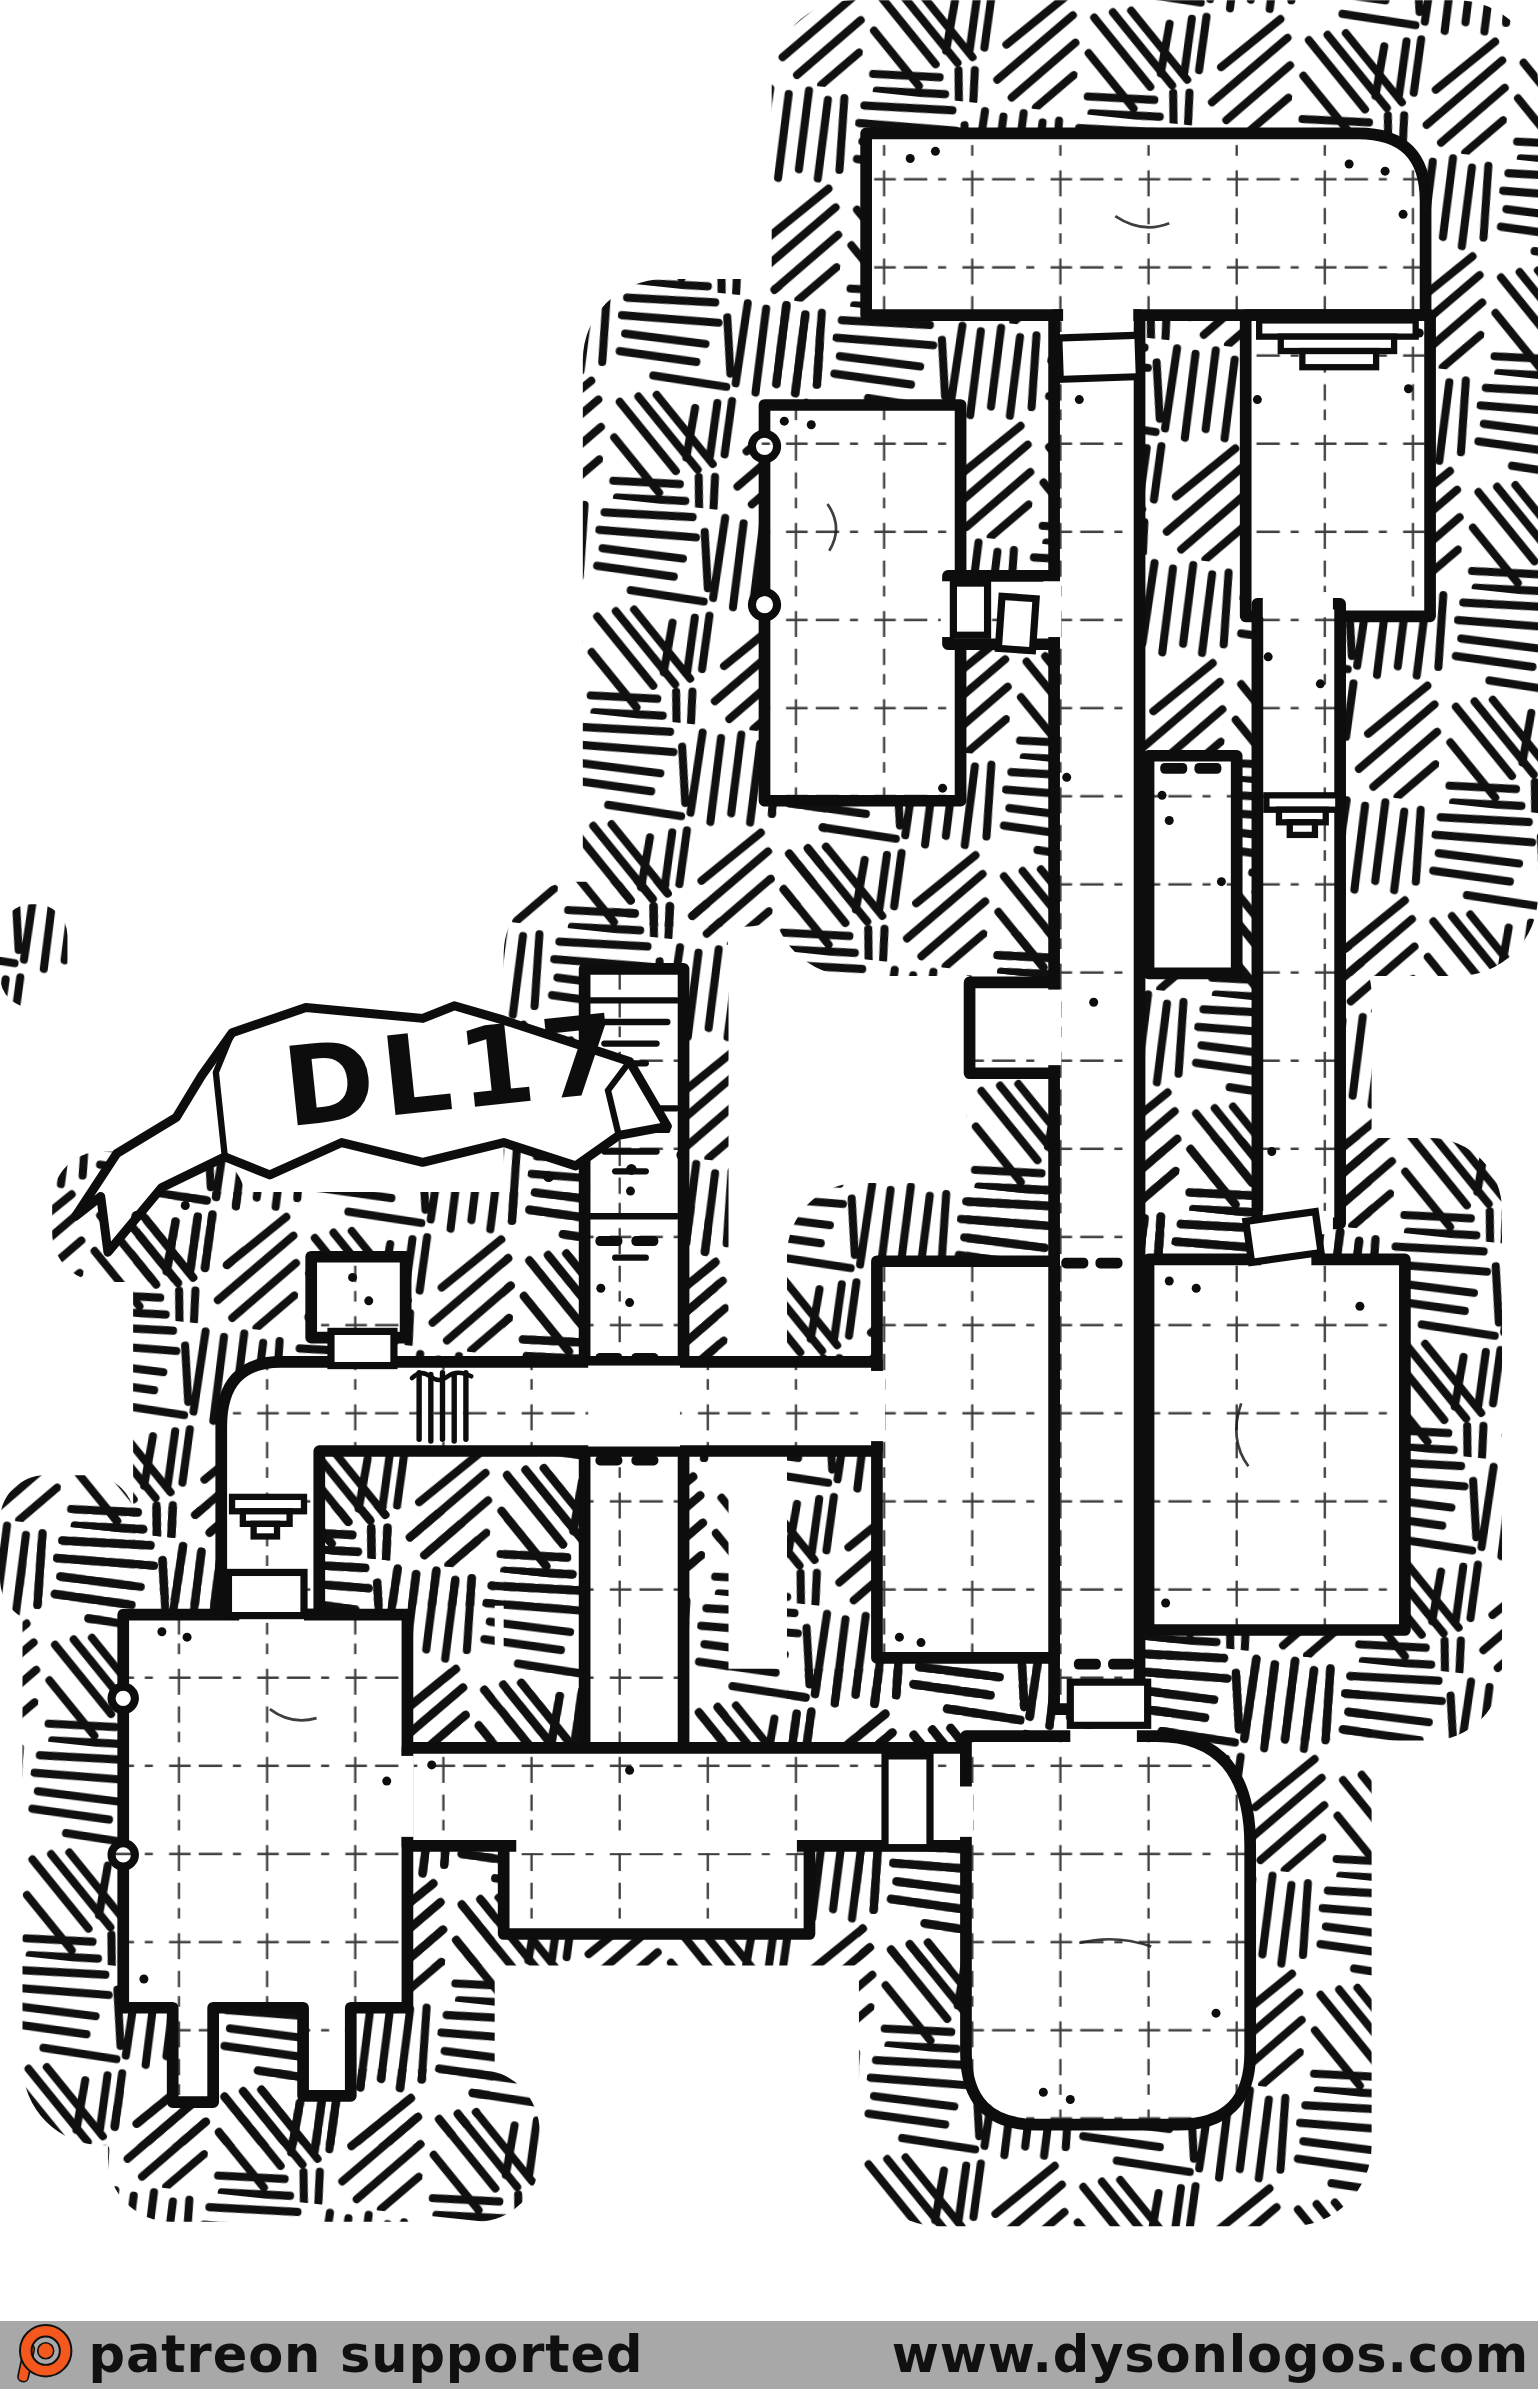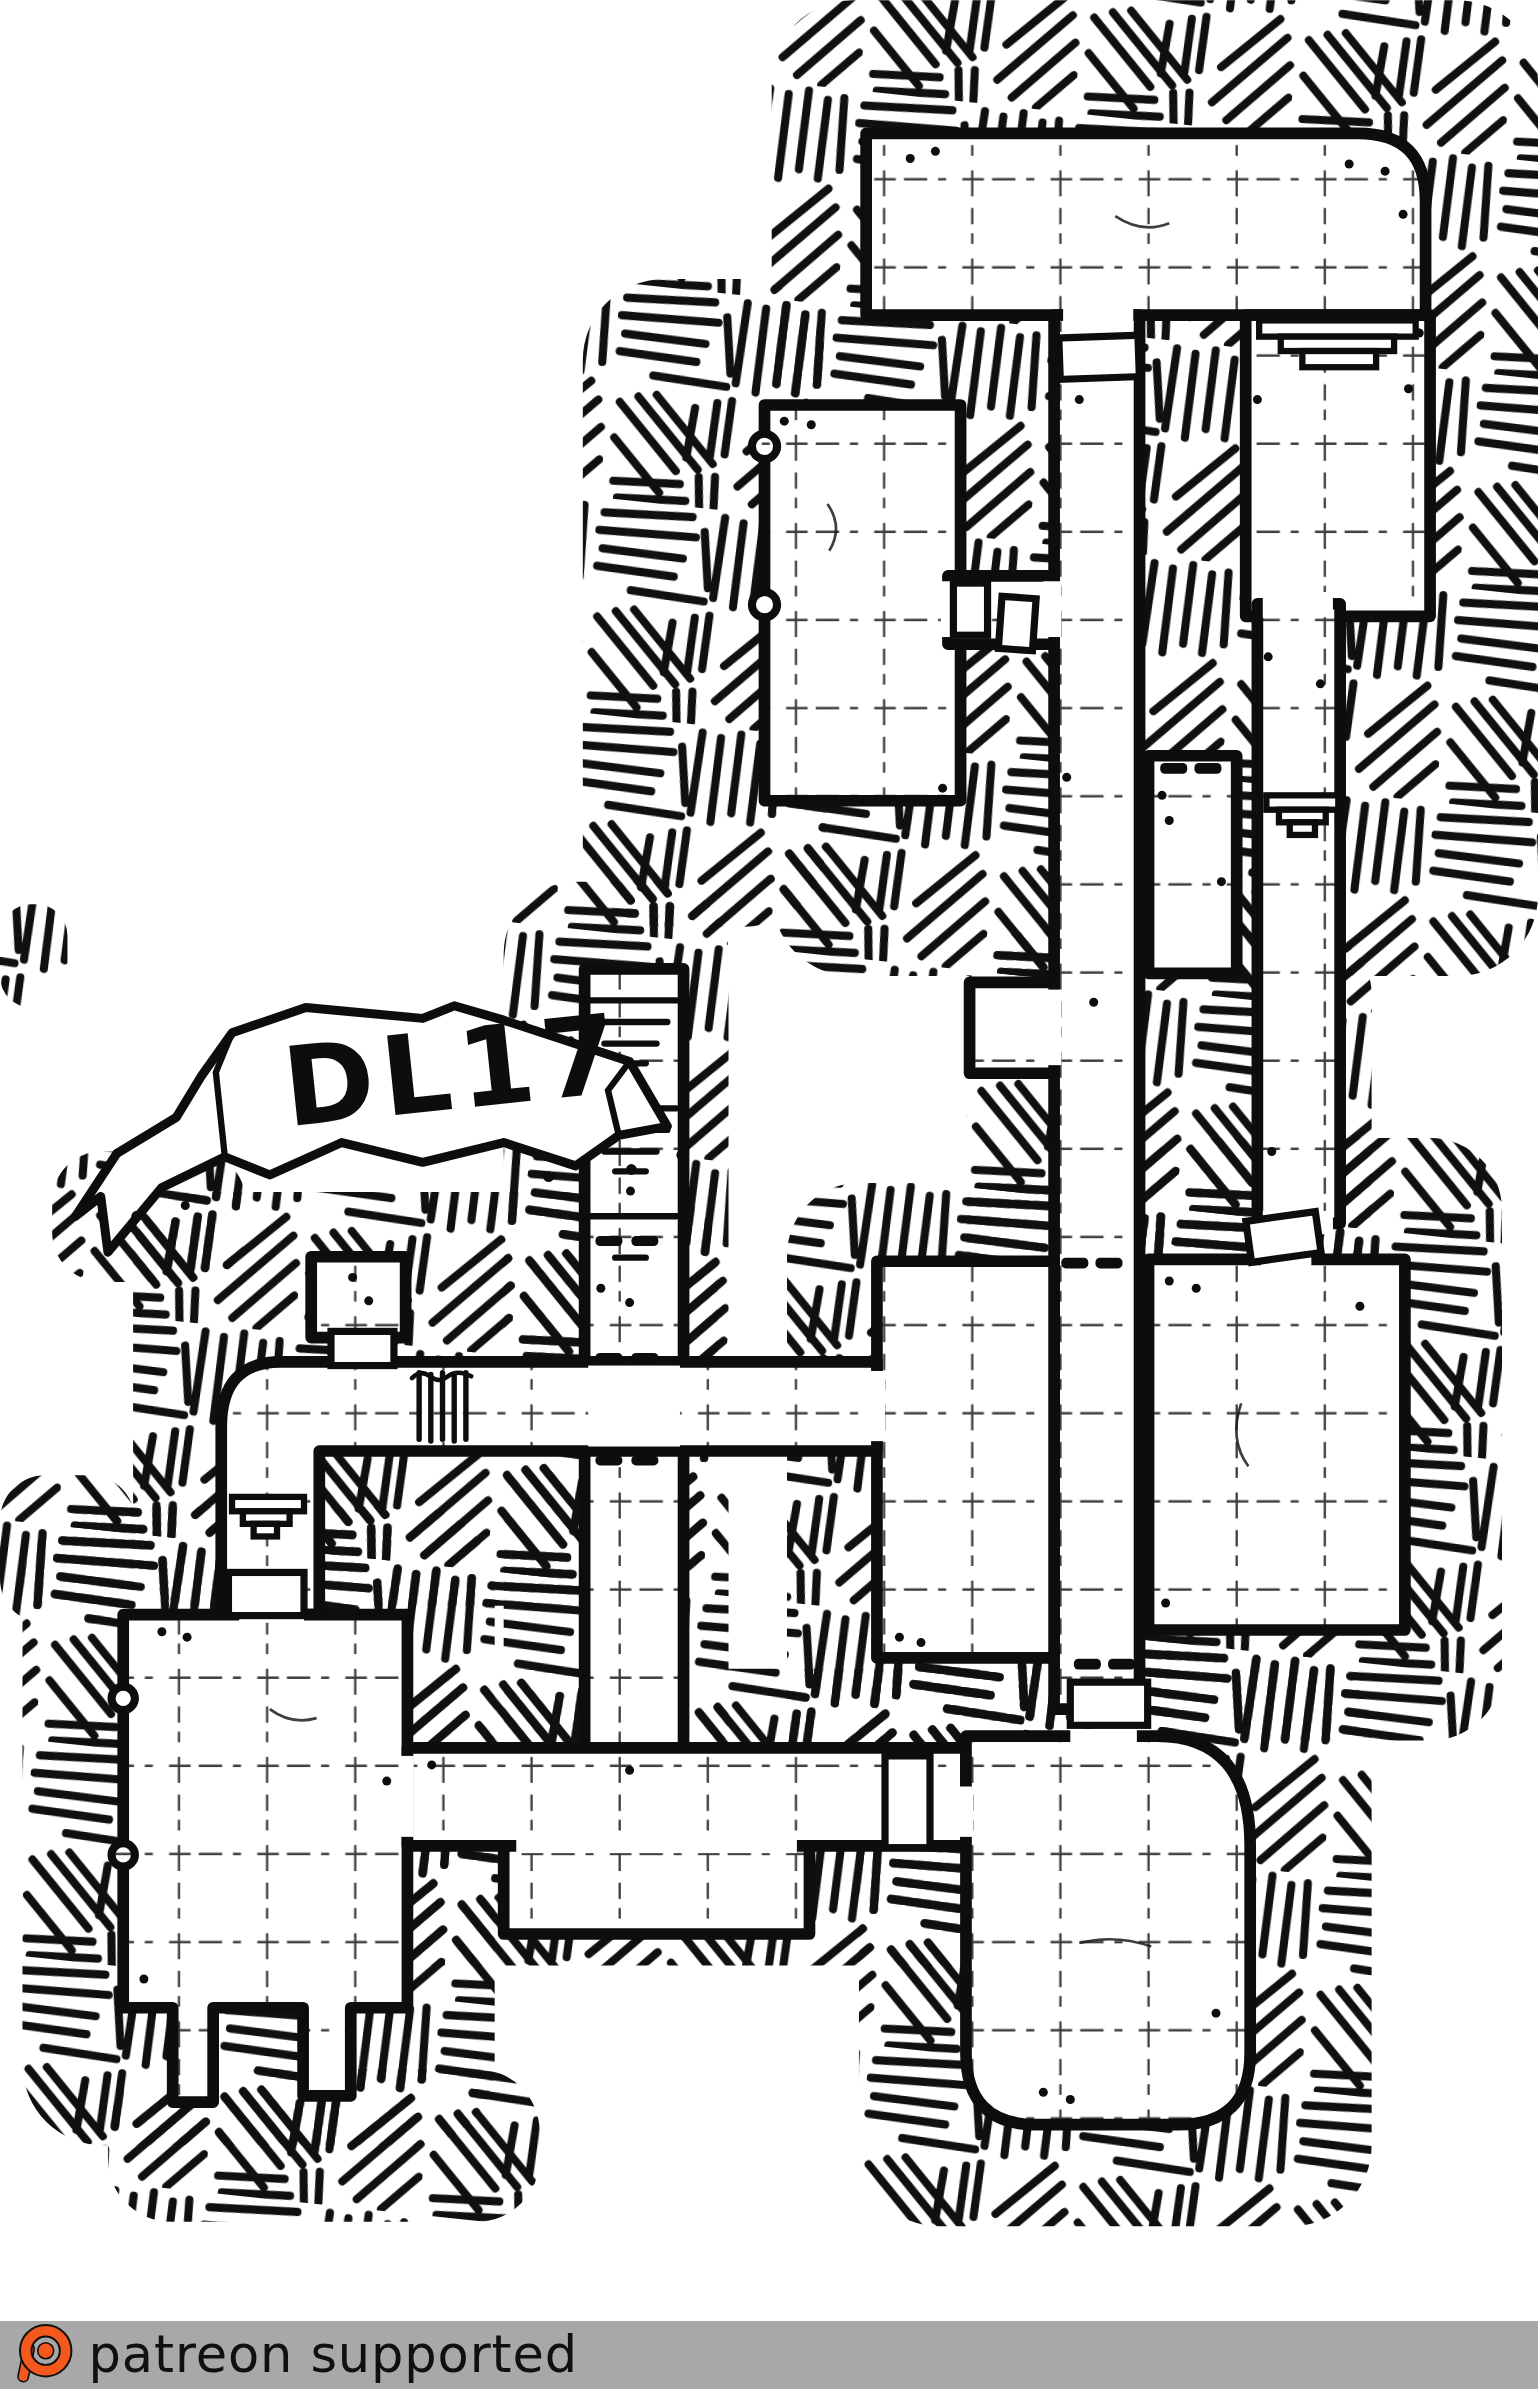--- a/index.html
+++ b/index.html
@@ -3,21 +3,21 @@
 <meta charset="utf-8">
 <style>
   html,body{margin:0;padding:0;background:#ffffff;}
   .page{position:relative;width:1538px;height:2389px;background:#ffffff;overflow:hidden;
         font-family:"DejaVu Sans",sans-serif;}
   .map-svg{position:absolute;left:0;top:0;}
   .footer{position:absolute;left:0;top:2321px;width:1538px;height:68px;background:#a8a8a8;
           display:flex;align-items:center;justify-content:space-between;
           padding:0 9px;box-sizing:border-box;color:#101010;}
   .footer-left{display:flex;align-items:center;gap:12.6px;height:100%;}
-  .footer-text{font-size:51px;font-weight:400;letter-spacing:0.9px;line-height:68px;white-space:nowrap;}
+  .footer-text{font-size:51px;font-weight:700;letter-spacing:0.9px;line-height:68px;white-space:nowrap;}
   .logo-wrap{width:67px;height:67px;display:flex;align-items:center;justify-content:center;}
 </style>
 </head>
 <body>
 
 <div class="page">
 
 <svg class="map-svg" width="1538" height="2321" viewBox="0 0 1710 2580">
   <defs>
     <pattern id="hatch" width="240" height="240" patternUnits="userSpaceOnUse" patternTransform="rotate(6)">
@@ -265,16 +265,17 @@
           <rect x="14" y="28" width="11" height="46" rx="5" transform="rotate(12 19 51)" fill="#f4581c"></rect>
           <circle cx="44" cy="36" r="25" fill="none" stroke="#101010" stroke-width="17"></circle>
           <circle cx="44" cy="36" r="25" fill="none" stroke="#f4581c" stroke-width="12"></circle>
           <circle cx="44" cy="36" r="11" fill="#101010"></circle>
           <circle cx="44" cy="36" r="9" fill="#f4581c"></circle>
         </g>
       </svg>
     </div>
     <span class="footer-text">patreon supported</span>
   </div>
+  <span class="footer-text">www.dysonlogos.com</span>
 </div>
 
 </div>
 
 
 </body></html>

